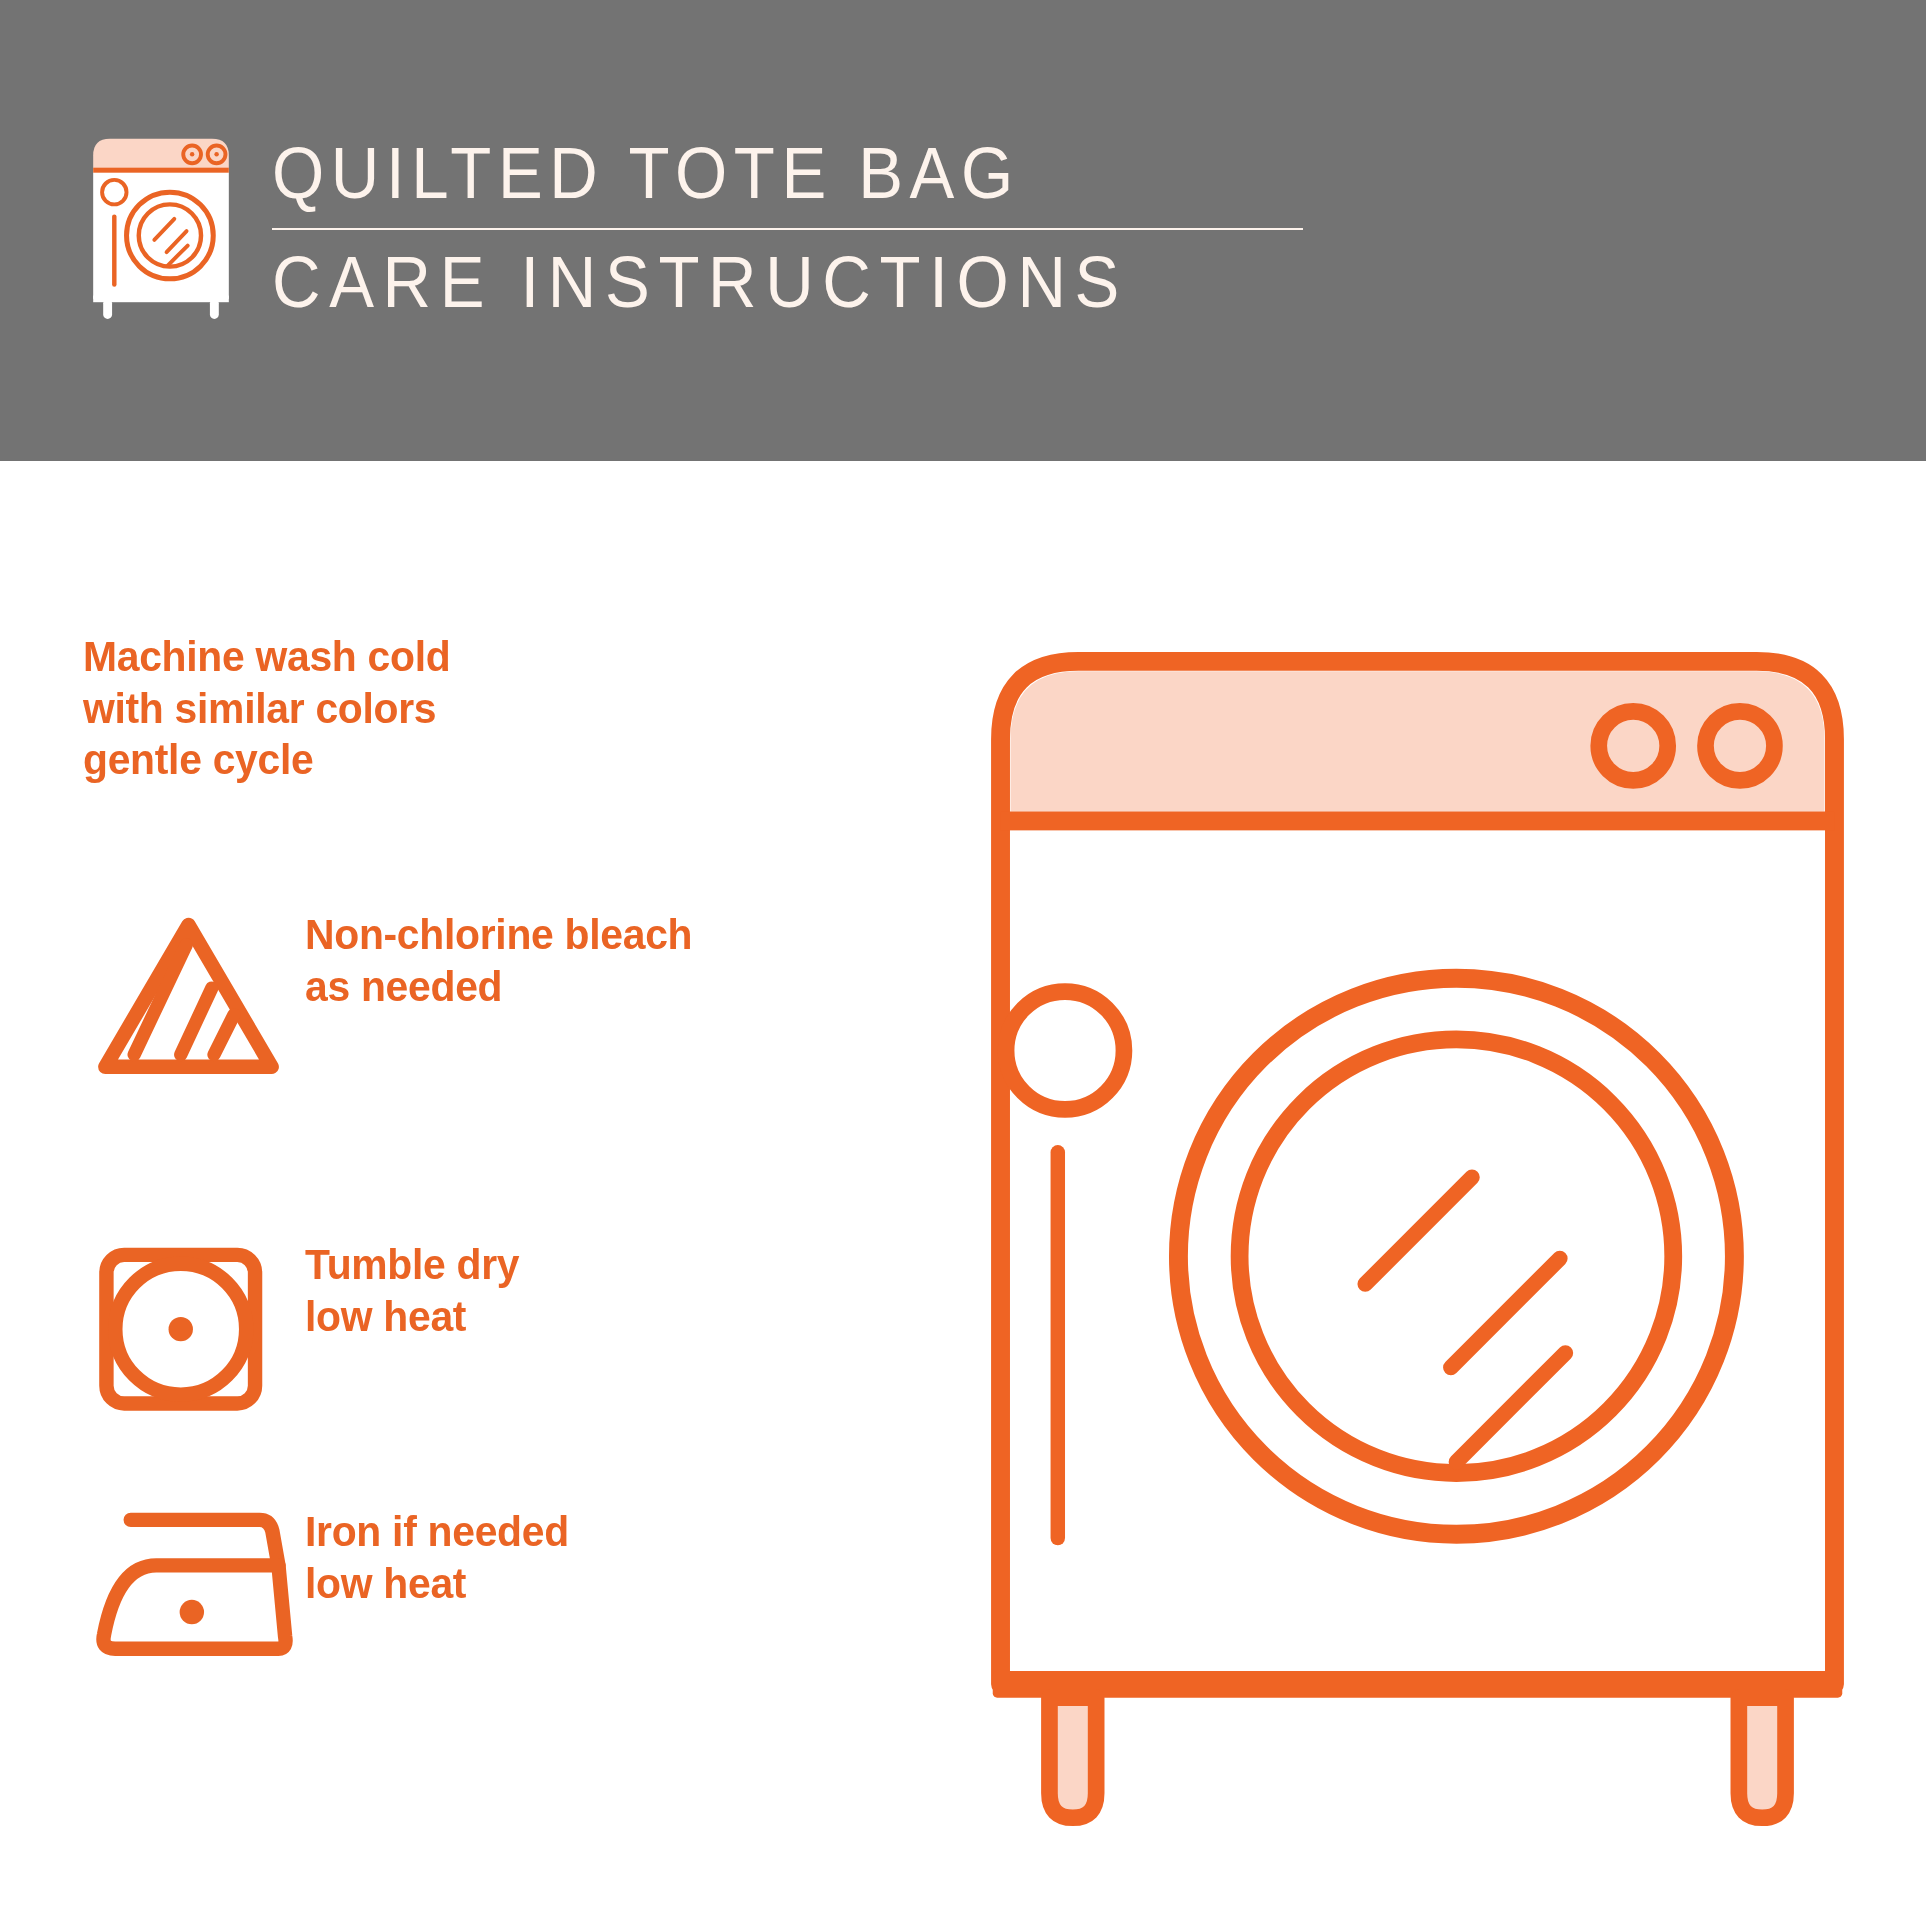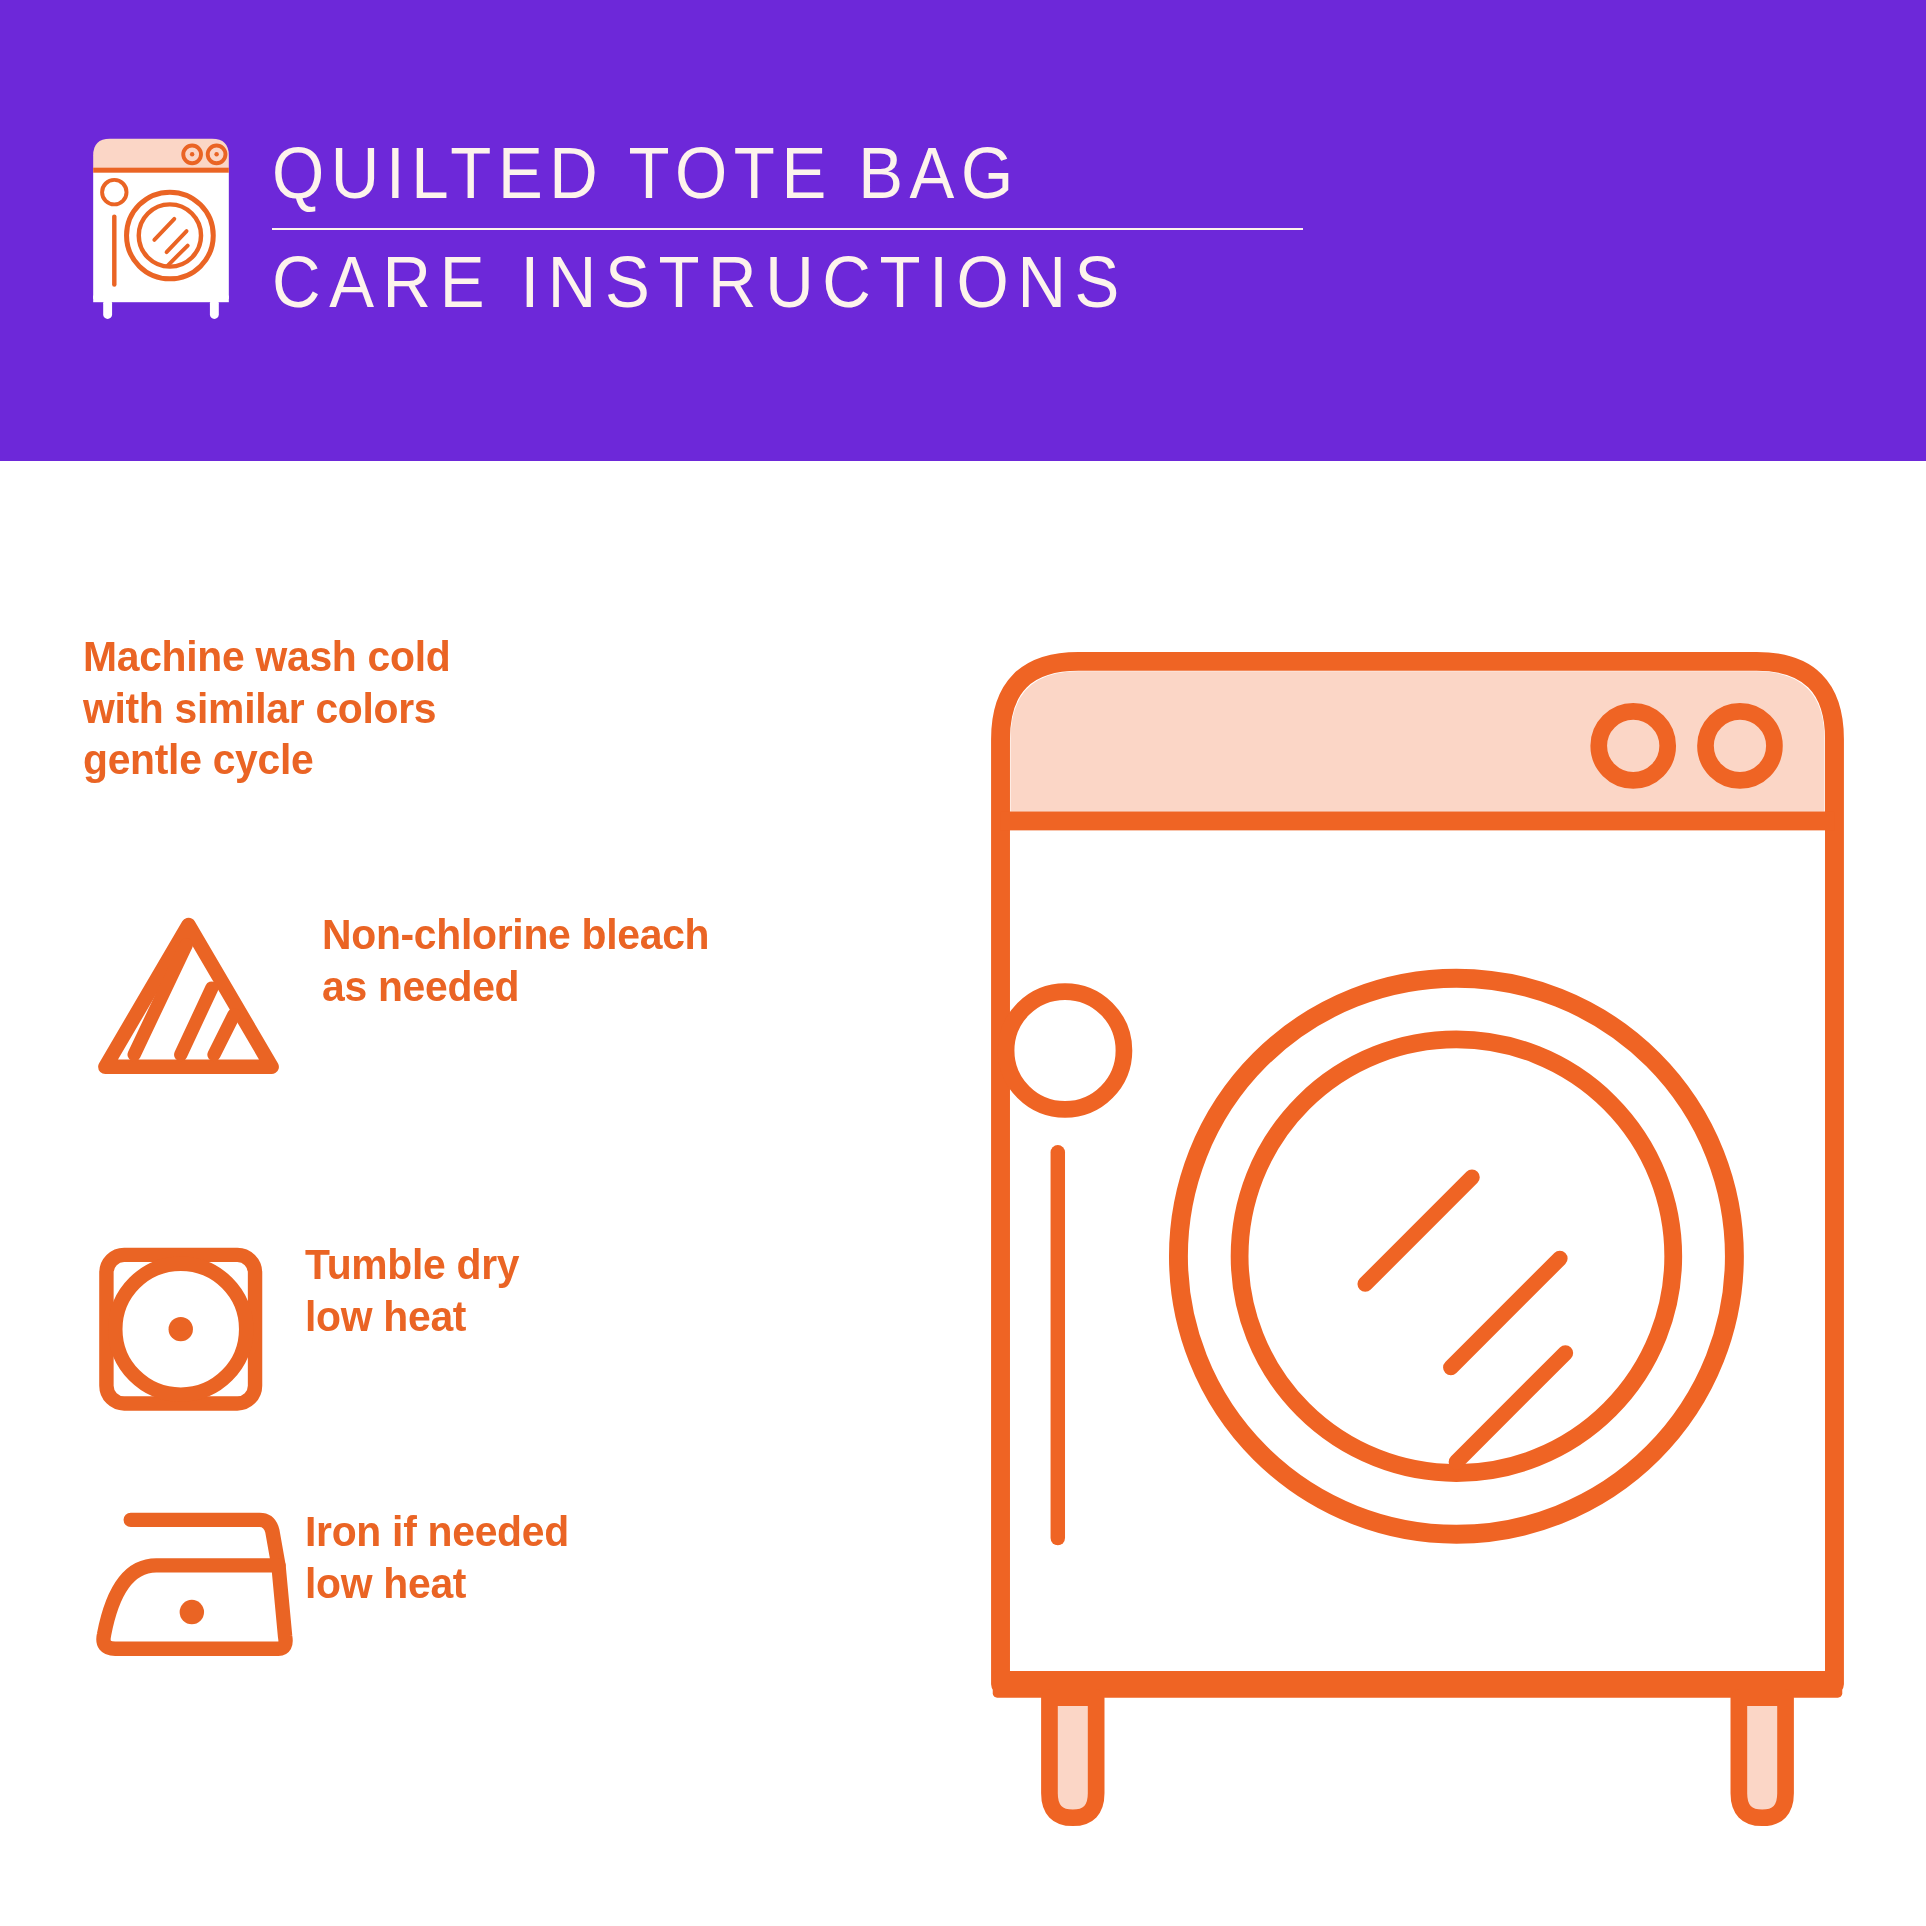--- a/index.html
+++ b/index.html
@@ -8,21 +8,21 @@
     width:1926px;height:1926px;
     background:#ffffff;
     font-family:"Liberation Sans", sans-serif;
     overflow:hidden;
     position:relative;
   }
 
   
   #header{
     position:absolute;left:0;top:0;width:1926px;height:461px;
-    background:#6d28d9;
+    background:#737373;
     box-sizing:border-box;
     padding-left:36px;
   }
   #header-inner{
     position:absolute;left:83px;top:131px;
     display:flex;align-items:flex-start;
   }
   #brand-icon{
     width:156px;height:189px;flex:0 0 156px;margin-right:33px;
     position:relative;
@@ -71,21 +71,21 @@
     line-height:1.20;
     letter-spacing:-0.3px;
     padding-top:3.3px;
     white-space:pre-line;
     font-family:"Liberation Sans", sans-serif;
     transform:scaleX(0.95);
     transform-origin:left top;
   }
 
   #row-0{top:0px;}
-  #row-1{top:278px;gap:17px;}
+  #row-1{top:278px;}
   #row-2{top:608px;}
   #row-3{top:875px;}
 
   
   #machine{
     position:absolute;left:967px;top:628px;
     width:901px;height:1212px;
   }
 
   svg{display:block;overflow:visible;}

